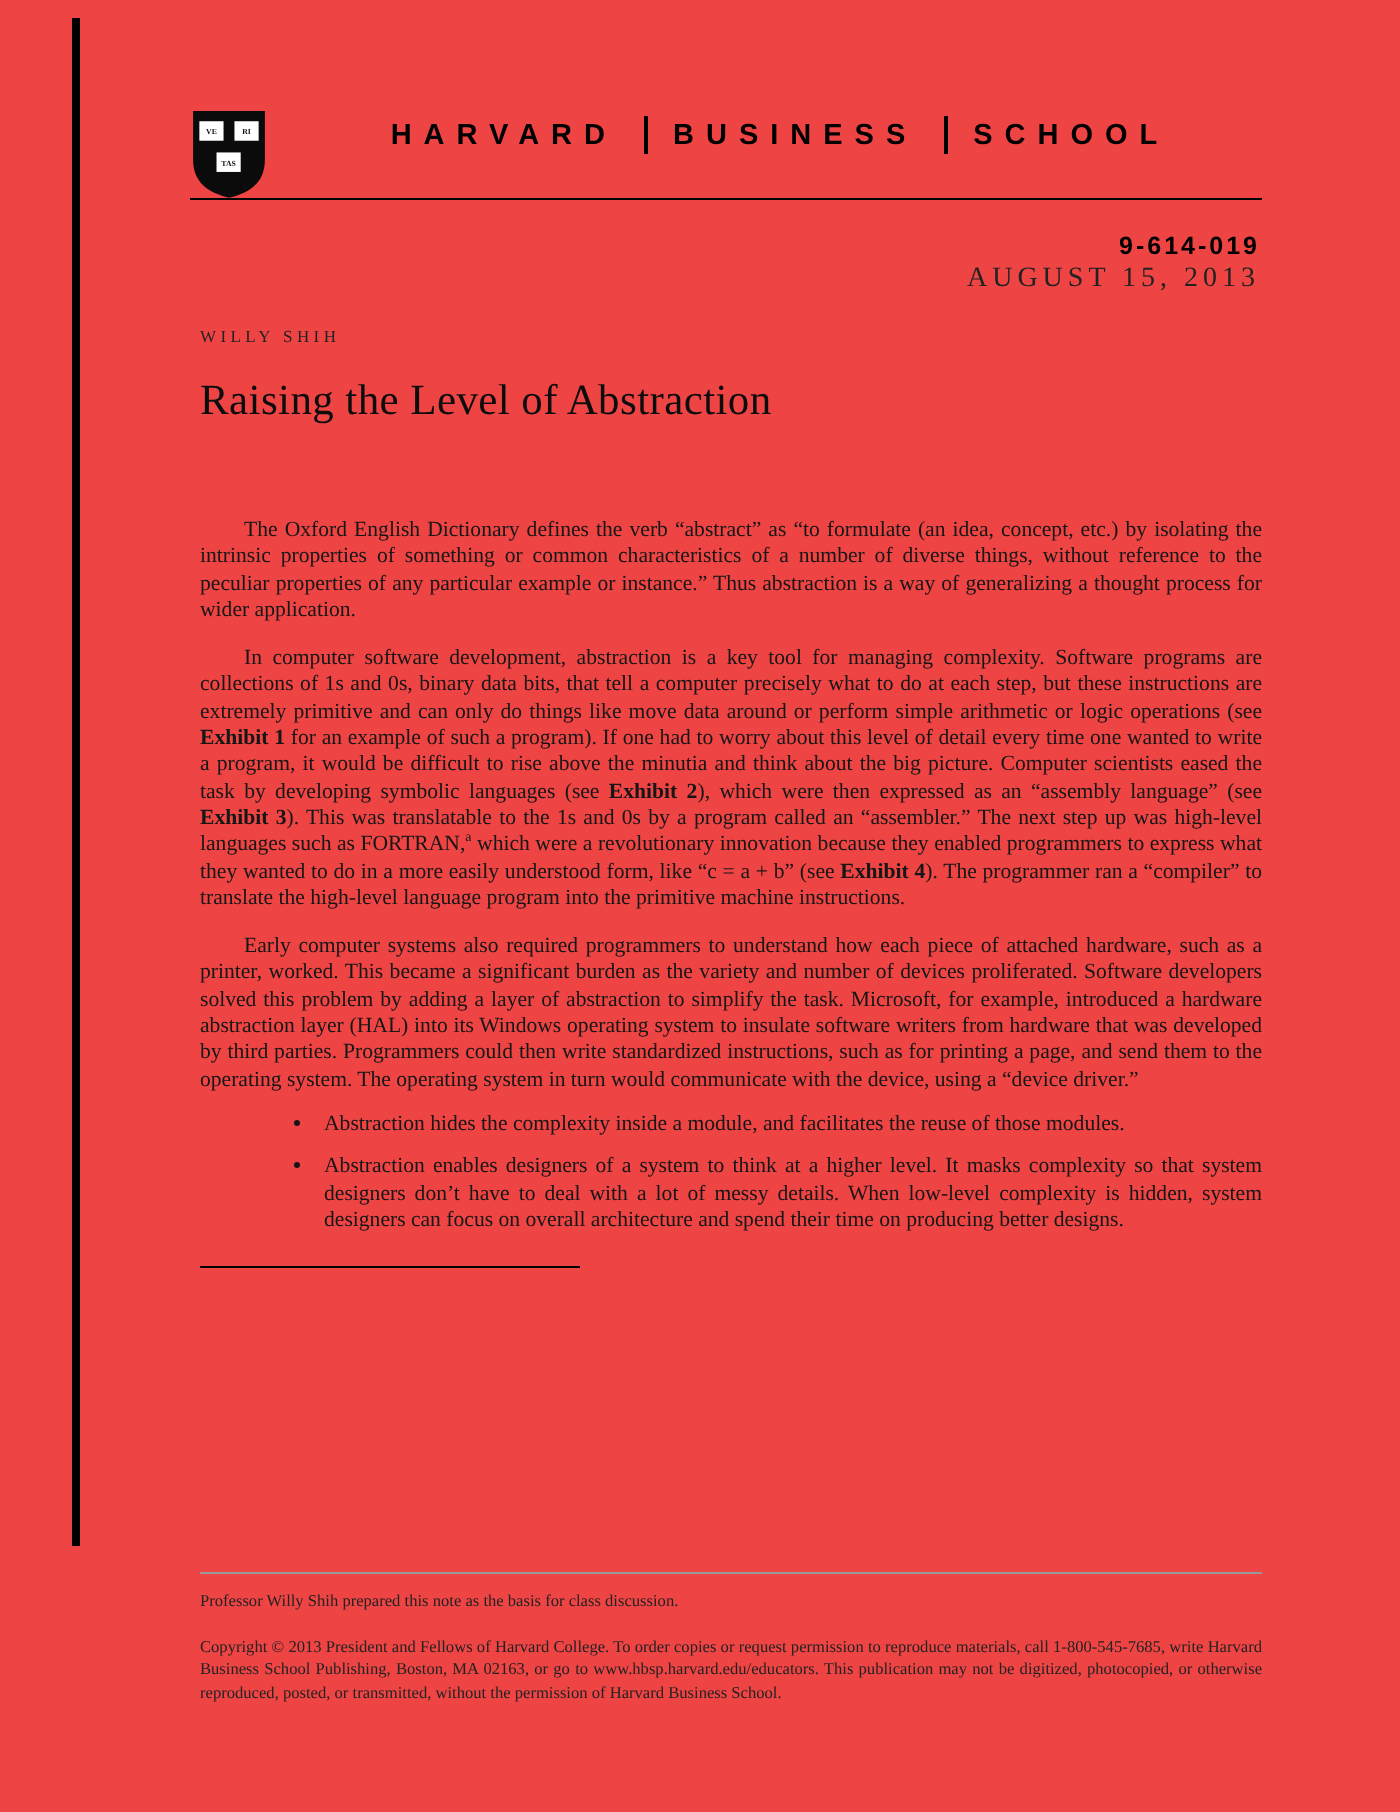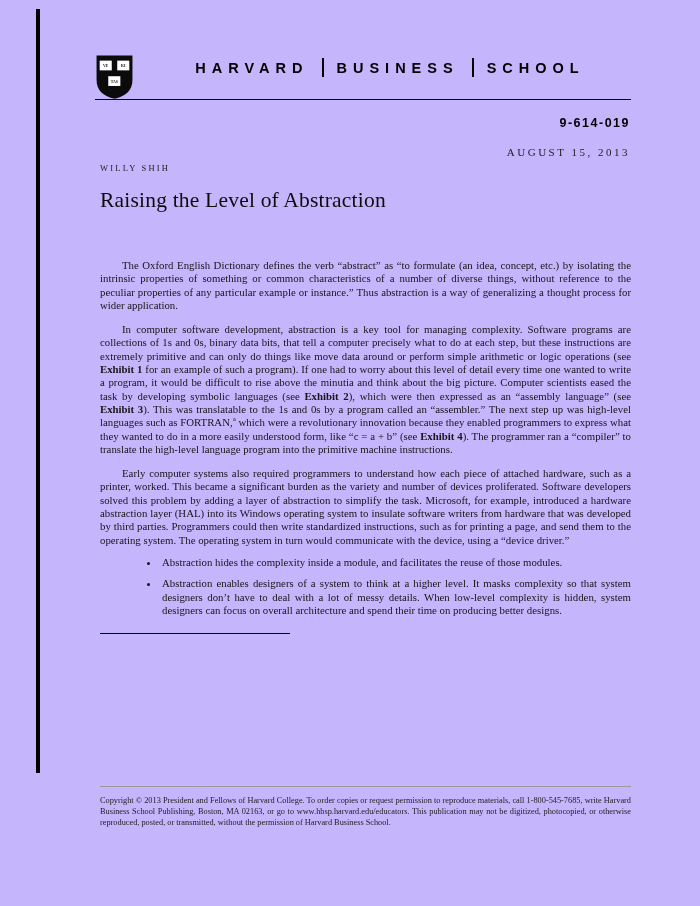--- a/index.html
+++ b/index.html
@@ -1,21 +1,21 @@
 <!DOCTYPE html>
 <html><head>
 <meta charset="utf-8">
 <title>HBS Note</title>
 <style>
   * { margin:0; padding:0; box-sizing:border-box; }
   html,body { background:#ffffff; }
   .page {
     position:relative;
     width:700px; height:906px;
-    background:#c4b5fd;
+    background:#ef4444;
     font-family:"Liberation Serif","DejaVu Serif",serif;
     color:#161616;
     overflow:hidden;
   }
 
   
   .left-bar {
     position:absolute; left:36px; top:9px;
     width:4px; height:764px;
     background:#000000;
@@ -36,21 +36,21 @@
     background:#000000;
   }
 
   
   .doc-id { position:absolute; right:70px; top:116px; text-align:right; }
   .doc-number {
     font-family:"Liberation Sans","DejaVu Sans",sans-serif;
     font-weight:bold; font-size:12.5px; letter-spacing:1.5px; color:#000;
   }
   .doc-date {
-    margin-top:16px; font-size:11px; letter-spacing:2.5px; color:#222;
+    margin-top:2px; font-size:14px; letter-spacing:2.5px; color:#222;
   }
 
   
   .author {
     position:absolute; left:100px; top:163px;
     font-size:8.5px; letter-spacing:2.2px; color:#222;
   }
   .title {
     position:absolute; left:100px; top:188px;
     font-size:21.5px; font-weight:normal; color:#0d0d0d;
@@ -129,16 +129,17 @@
     <ul class="benefits">
       <li>Abstraction hides the complexity inside a module, and facilitates the reuse of those modules.</li>
       <li>Abstraction enables designers of a system to think at a higher level. It masks complexity so that system designers don’t have to deal with a lot of messy details. When low-level complexity is hidden, system designers can focus on overall architecture and spend their time on producing better designs.</li>
     </ul>
 
     <div class="footnote-rule"></div>
   </div>
 
   <div class="footer">
     <div class="footer-rule"></div>
+    <div class="note">Professor Willy Shih prepared this note as the basis for class discussion.</div>
     <div class="copyright">Copyright © 2013 President and Fellows of Harvard College.  To order copies or request permission to reproduce materials, call 1-800-545-7685, write Harvard Business School Publishing, Boston, MA 02163, or go to www.hbsp.harvard.edu/educators. This publication may not be digitized, photocopied, or otherwise reproduced, posted, or transmitted, without the permission of Harvard Business School.</div>
   </div>
 
 </div>
 
 </body></html>

